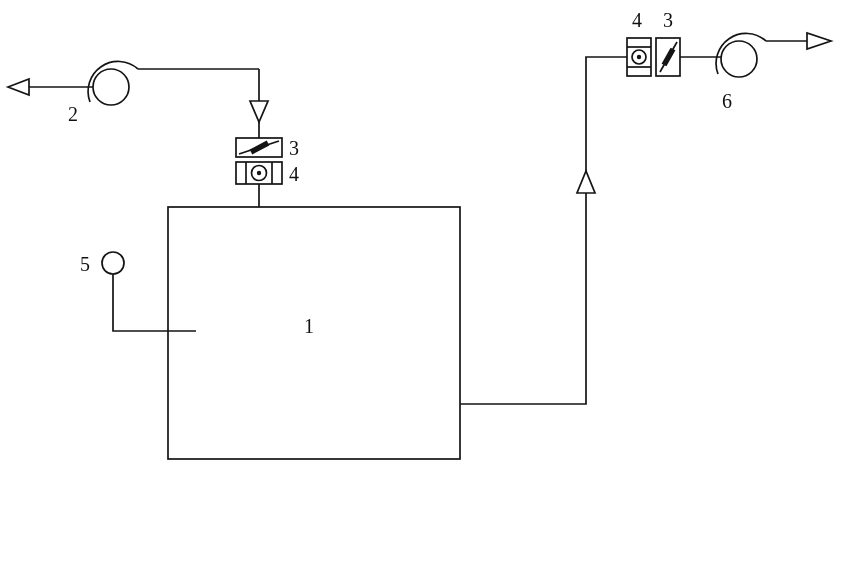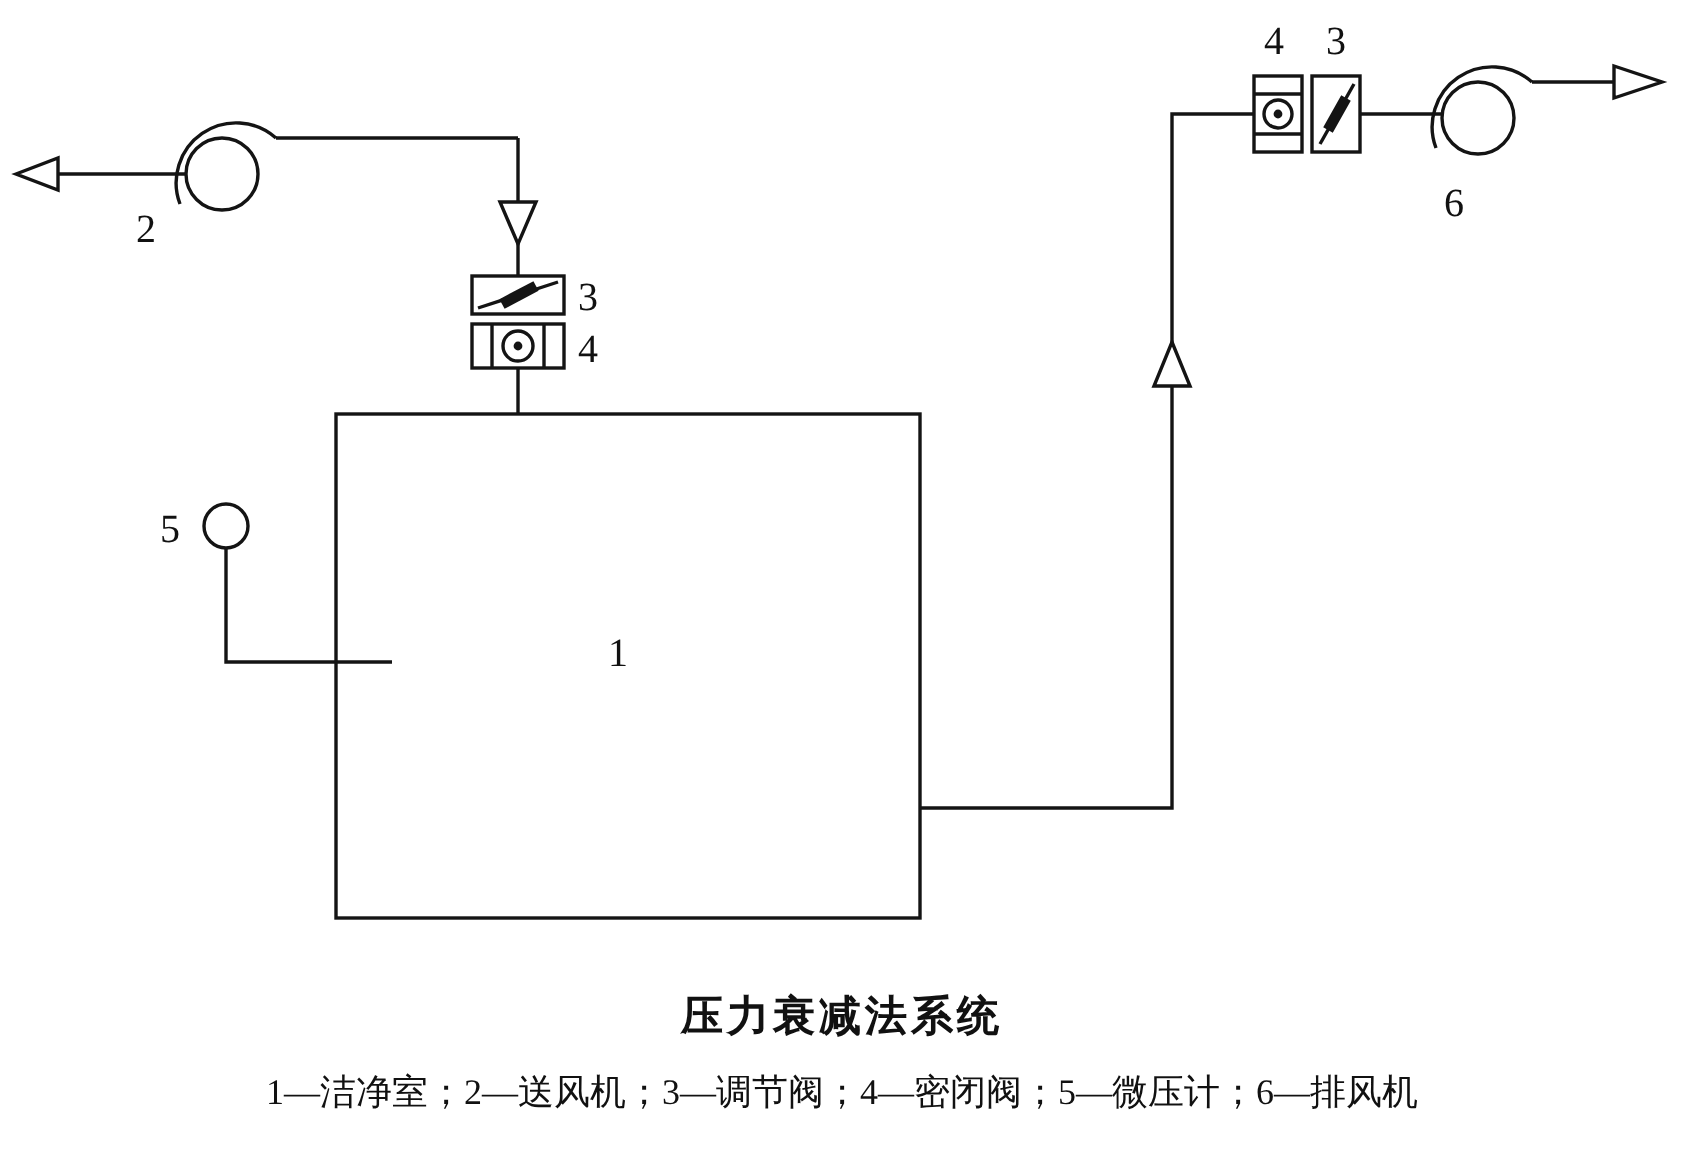--- a/index.html
+++ b/index.html
@@ -134,17 +134,15 @@
     <g>
       <path class="ln" d="M 718,74 A 30,30 0 0 1 766,41"></path>
       <circle class="shape" cx="739" cy="59" r="18"></circle>
     </g>
     <text class="num" x="722" y="108">6</text>
 
     <line class="ln" x1="766" y1="41" x2="807" y2="41"></line>
     <polygon class="shape" points="807,33 807,49 831,41"></polygon>
   </svg>
 
-  <div class="caption">压力衰减法系统</div>
 
-  <div class="legend">1—洁净室；2—送风机；3—调节阀；4—密闭阀；5—微压计；6—排风机</div>
 
 </div>
 
 </body></html>

